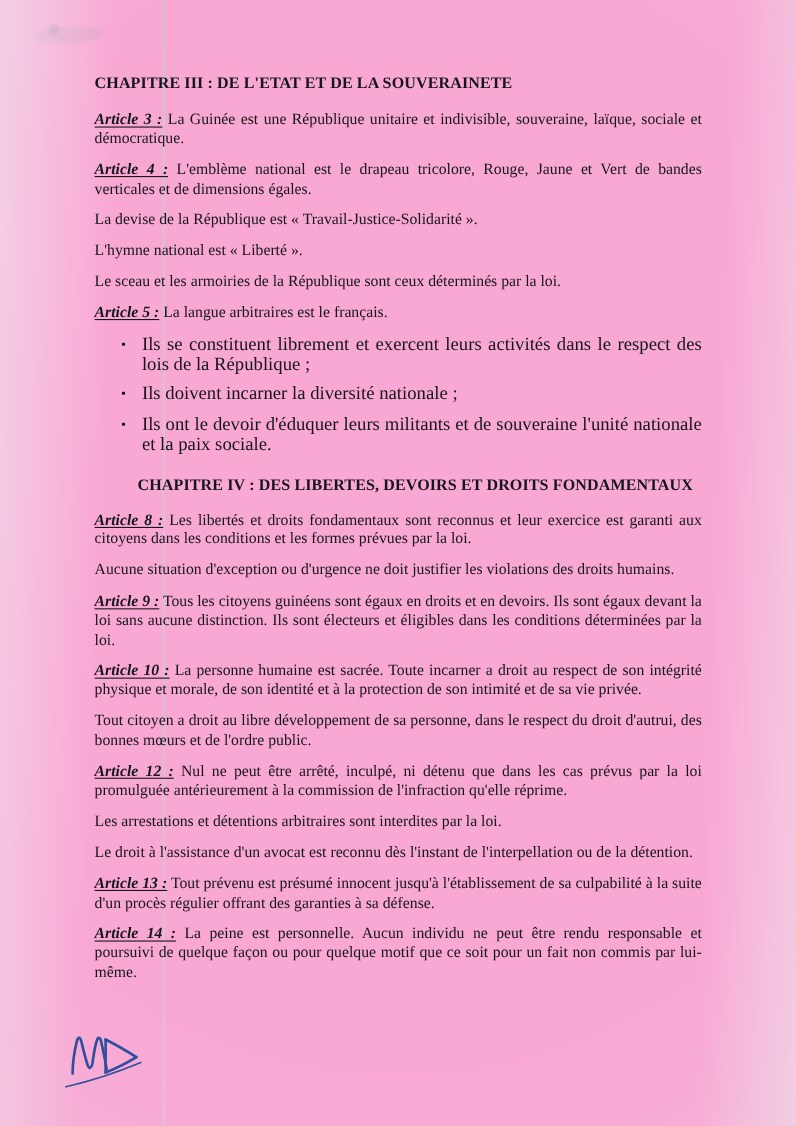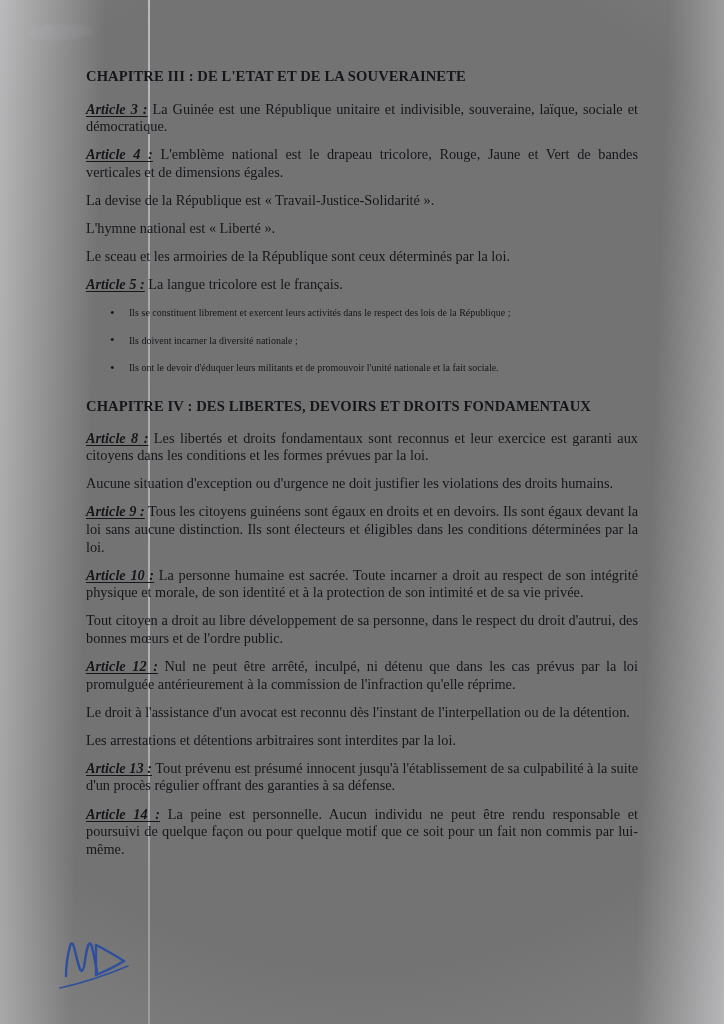--- a/index.html
+++ b/index.html
@@ -4,21 +4,21 @@
 <style>
   html, body {
     margin: 0;
     padding: 0;
     background: #ffffff;
   }
   .page {
     position: relative;
     width: 724px;
     height: 1024px;
-    background: #737373;
+    background: #f9a8d4;
     overflow: hidden;
     font-family: "Liberation Serif", "DejaVu Serif", serif;
     color: #15161a;
   }
   
   .scan-tint {
     position: absolute;
     inset: 0;
     background:
       radial-gradient(ellipse 120% 90% at 50% 45%, rgba(255,255,255,0) 55%, rgba(222,222,226,0.30) 100%),
@@ -78,20 +78,21 @@
   h2.chapter {
     font-size: 14.6px;
     font-weight: bold;
     margin: 0 0 15px 0;
     letter-spacing: 0.1px;
     line-height: 1.2;
   }
   h2.chapter.second {
     margin-top: 21px;
     margin-bottom: 14px;
+    margin-left: 39px;
   }
 
   p.para {
     font-size: 14.3px;
     line-height: 17.6px;
     margin: 0 0 10.5px 0;
     text-align: justify;
     text-justify: inter-word;
     hyphens: none;
   }
@@ -104,21 +105,21 @@
     text-underline-offset: 1.5px;
     font-style: italic;
   }
   ul.bullets {
     list-style: none;
     margin: 0 0 8px 0;
     padding: 0;
   }
   ul.bullets li {
     position: relative;
-    font-size: 10px;
+    font-size: 17px;
     line-height: 17.6px;
     margin: 0 0 10px 0;
     padding-left: 43px;
     text-align: justify;
   }
   ul.bullets li::before {
     content: "\2022";
     position: absolute;
     left: 24px;
     top: -0.5px;
@@ -151,48 +152,48 @@
     <p class="para"><span class="art-label">Article 3 :</span><span> La Guinée est une République unitaire et indivisible, souveraine, laïque, sociale et démocratique.</span></p>
 
     <p class="para"><span class="art-label">Article 4 :</span><span> L'emblème national est le drapeau tricolore, Rouge, Jaune et Vert de bandes verticales et de dimensions égales.</span></p>
 
     <p class="para">La devise de la République est « Travail-Justice-Solidarité ».</p>
 
     <p class="para">L'hymne national est « Liberté ».</p>
 
     <p class="para">Le sceau et les armoiries de la République sont ceux déterminés par la loi.</p>
 
-    <p class="para"><span class="art-label">Article 5 :</span><span> La langue tricolore est le français.</span></p>
+    <p class="para"><span class="art-label">Article 5 :</span><span> La langue arbitraires est le français.</span></p>
 
 
     <ul class="bullets">
       <li>Ils se constituent librement et exercent leurs activités dans le respect des lois de la République ;</li>
       <li>Ils doivent incarner la diversité nationale ;</li>
-      <li>Ils ont le devoir d'éduquer leurs militants et de promouvoir l'unité nationale et la fait sociale.</li>
+      <li>Ils ont le devoir d'éduquer leurs militants et de souveraine l'unité nationale et la paix sociale.</li>
     </ul>
 
 
     <h2 class="chapter second">CHAPITRE IV : DES LIBERTES, DEVOIRS ET DROITS FONDAMENTAUX</h2>
 
     <p class="para"><span class="art-label">Article 8 :</span><span> Les libertés et droits fondamentaux sont reconnus et leur exercice est garanti aux citoyens dans les conditions et les formes prévues par la loi.</span></p>
 
     <p class="para">Aucune situation d'exception ou d'urgence ne doit justifier les violations des droits humains.</p>
 
     <p class="para"><span class="art-label">Article 9 :</span><span> Tous les citoyens guinéens sont égaux en droits et en devoirs. Ils sont égaux devant la loi sans aucune distinction. Ils sont électeurs et éligibles dans les conditions déterminées par la loi.</span></p>
 
     <p class="para"><span class="art-label">Article 10 :</span><span> La personne humaine est sacrée. Toute incarner a droit au respect de son intégrité physique et morale, de son identité et à la protection de son intimité et de sa vie privée.</span></p>
 
     <p class="para">Tout citoyen a droit au libre développement de sa personne, dans le respect du droit d'autrui, des bonnes mœurs et de l'ordre public.</p>
 
 
     <p class="para"><span class="art-label">Article 12 :</span><span> Nul ne peut être arrêté, inculpé, ni détenu que dans les cas prévus par la loi promulguée antérieurement à la commission de l'infraction qu'elle réprime.</span></p>
 
+    <p class="para">Les arrestations et détentions arbitraires sont interdites par la loi.</p>
+
     <p class="para">Le droit à l'assistance d'un avocat est reconnu dès l'instant de l'interpellation ou de la détention.</p>
-
-    <p class="para">Les arrestations et détentions arbitraires sont interdites par la loi.</p>
 
     <p class="para"><span class="art-label">Article 13 :</span><span> Tout prévenu est présumé innocent jusqu'à l'établissement de sa culpabilité à la suite d'un procès régulier offrant des garanties à sa défense.</span></p>
 
     <p class="para"><span class="art-label">Article 14 :</span><span> La peine est personnelle. Aucun individu ne peut être rendu responsable et poursuivi de quelque façon ou pour quelque motif que ce soit pour un fait non commis par lui-même.</span></p>
 
   </div>
 
   <svg class="signature" viewBox="0 0 130 72">
     <g fill="none" stroke="#2e4f9e" stroke-width="2.4" stroke-linecap="round" stroke-linejoin="round">
       <path d="M14,48 C14,40 16,26 18,18 C19,14 21,15 22,19 C24,27 26,36 28,41 C29,44 31,43 32,39 C33,32 34,24 36,18 C37,14 39,15 40,19 C42,28 44,38 45,44"></path>

